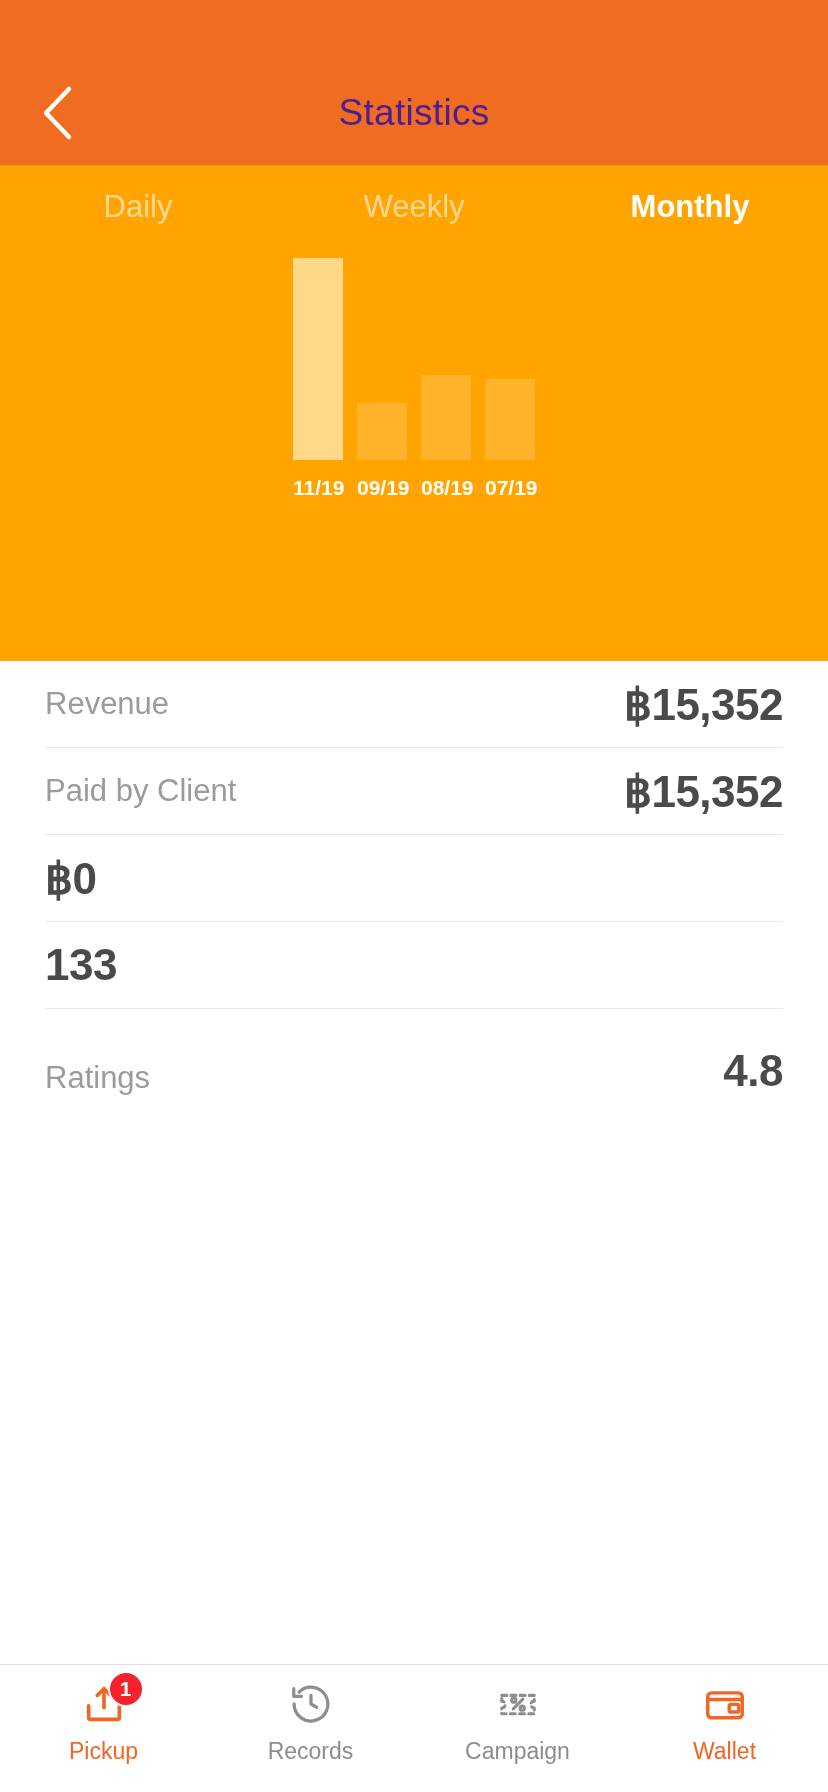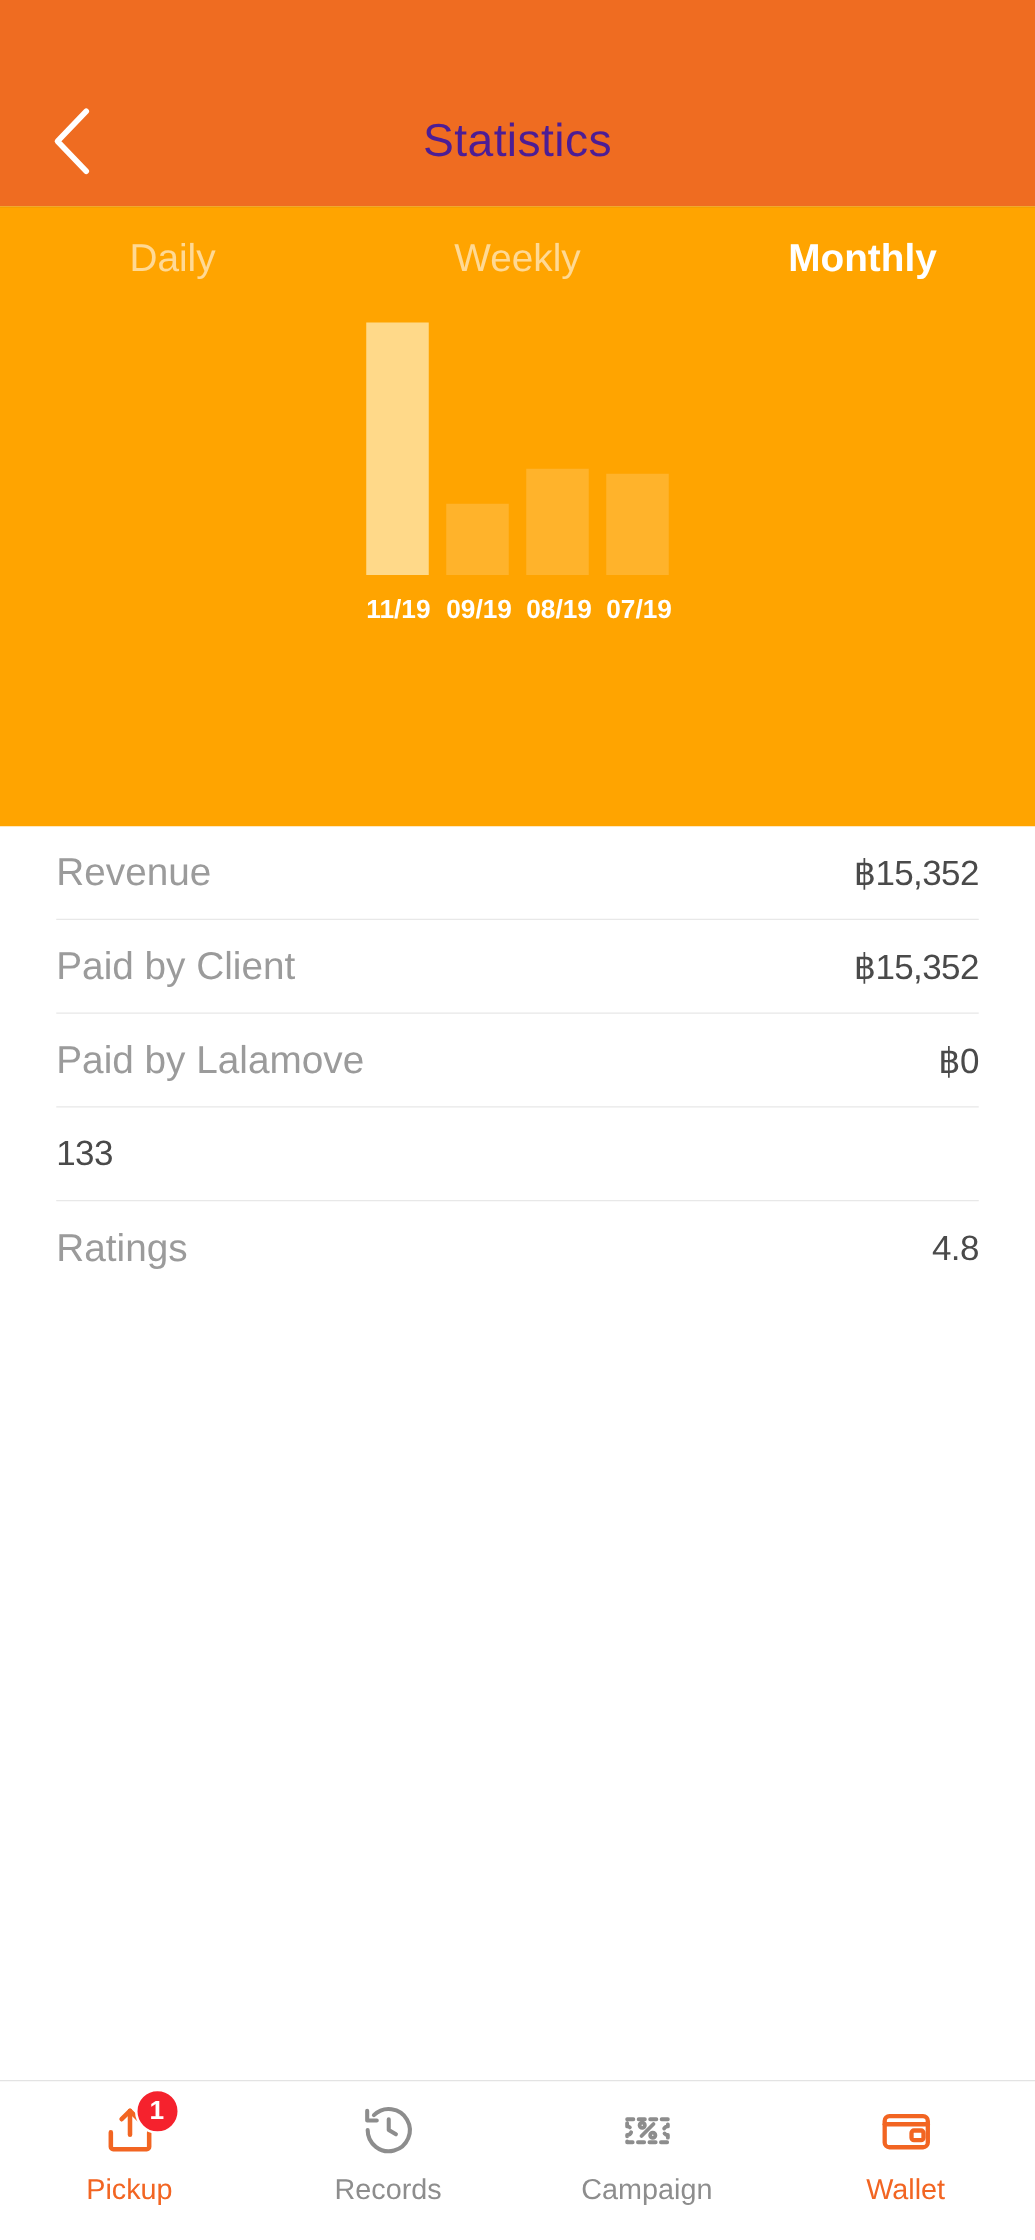--- a/index.html
+++ b/index.html
@@ -54,26 +54,26 @@
     display:flex; gap:14px;
   }
   .bar-label {
     width:50px; text-align:center; color:#fff; font-size:21px; font-weight:700;
     white-space:nowrap;
   }
 
   
   .stats { flex:1 1 auto; background:#fff; padding:0 45px; overflow:hidden; }
   .stat-row {
-    height:75px; display:flex; align-items:center; justify-content:space-between;
+    height:87px; display:flex; align-items:center; justify-content:space-between;
     border-bottom:1px solid #e8e8e8;
   }
-  .stat-row:last-child { border-bottom:none; }
+  .stat-row:last-child { border-bottom:none;align-items:flex-end; }
   .stat-label { color:#9b9b9b; font-size:31px; font-weight:400; }
-  .stat-value { color:#4a4a4a; font-size:28px; font-weight:400; letter-spacing:-.5px; }
+  .stat-value { color:#4a4a4a; font-size:44px; font-weight:700; letter-spacing:-.5px; }
 
   
   .tabbar {
     flex:0 0 auto; height:128px; background:#fff;
     border-top:1px solid #e3e3e3;
     display:flex; align-items:flex-start; padding-top:14px;
   }
   .tabitem {
     flex:1; display:flex; flex-direction:column; align-items:center;
     cursor:pointer; position:relative;
@@ -140,21 +140,20 @@
   <div class="stats">
     <div class="stat-row">
       <div class="stat-label">Revenue</div>
       <div class="stat-value">฿15,352</div>
     </div>
     <div class="stat-row">
       <div class="stat-label">Paid by Client</div>
       <div class="stat-value">฿15,352</div>
     </div>
     <div class="stat-row">
-      <div class="stat-label">Paid by Lalamove</div>
       <div class="stat-value">฿0</div>
     </div>
     <div class="stat-row">
       <div class="stat-value">133</div>
     </div>
     <div class="stat-row">
       <div class="stat-label">Ratings</div>
       <div class="stat-value">4.8</div>
     </div>
   </div>

